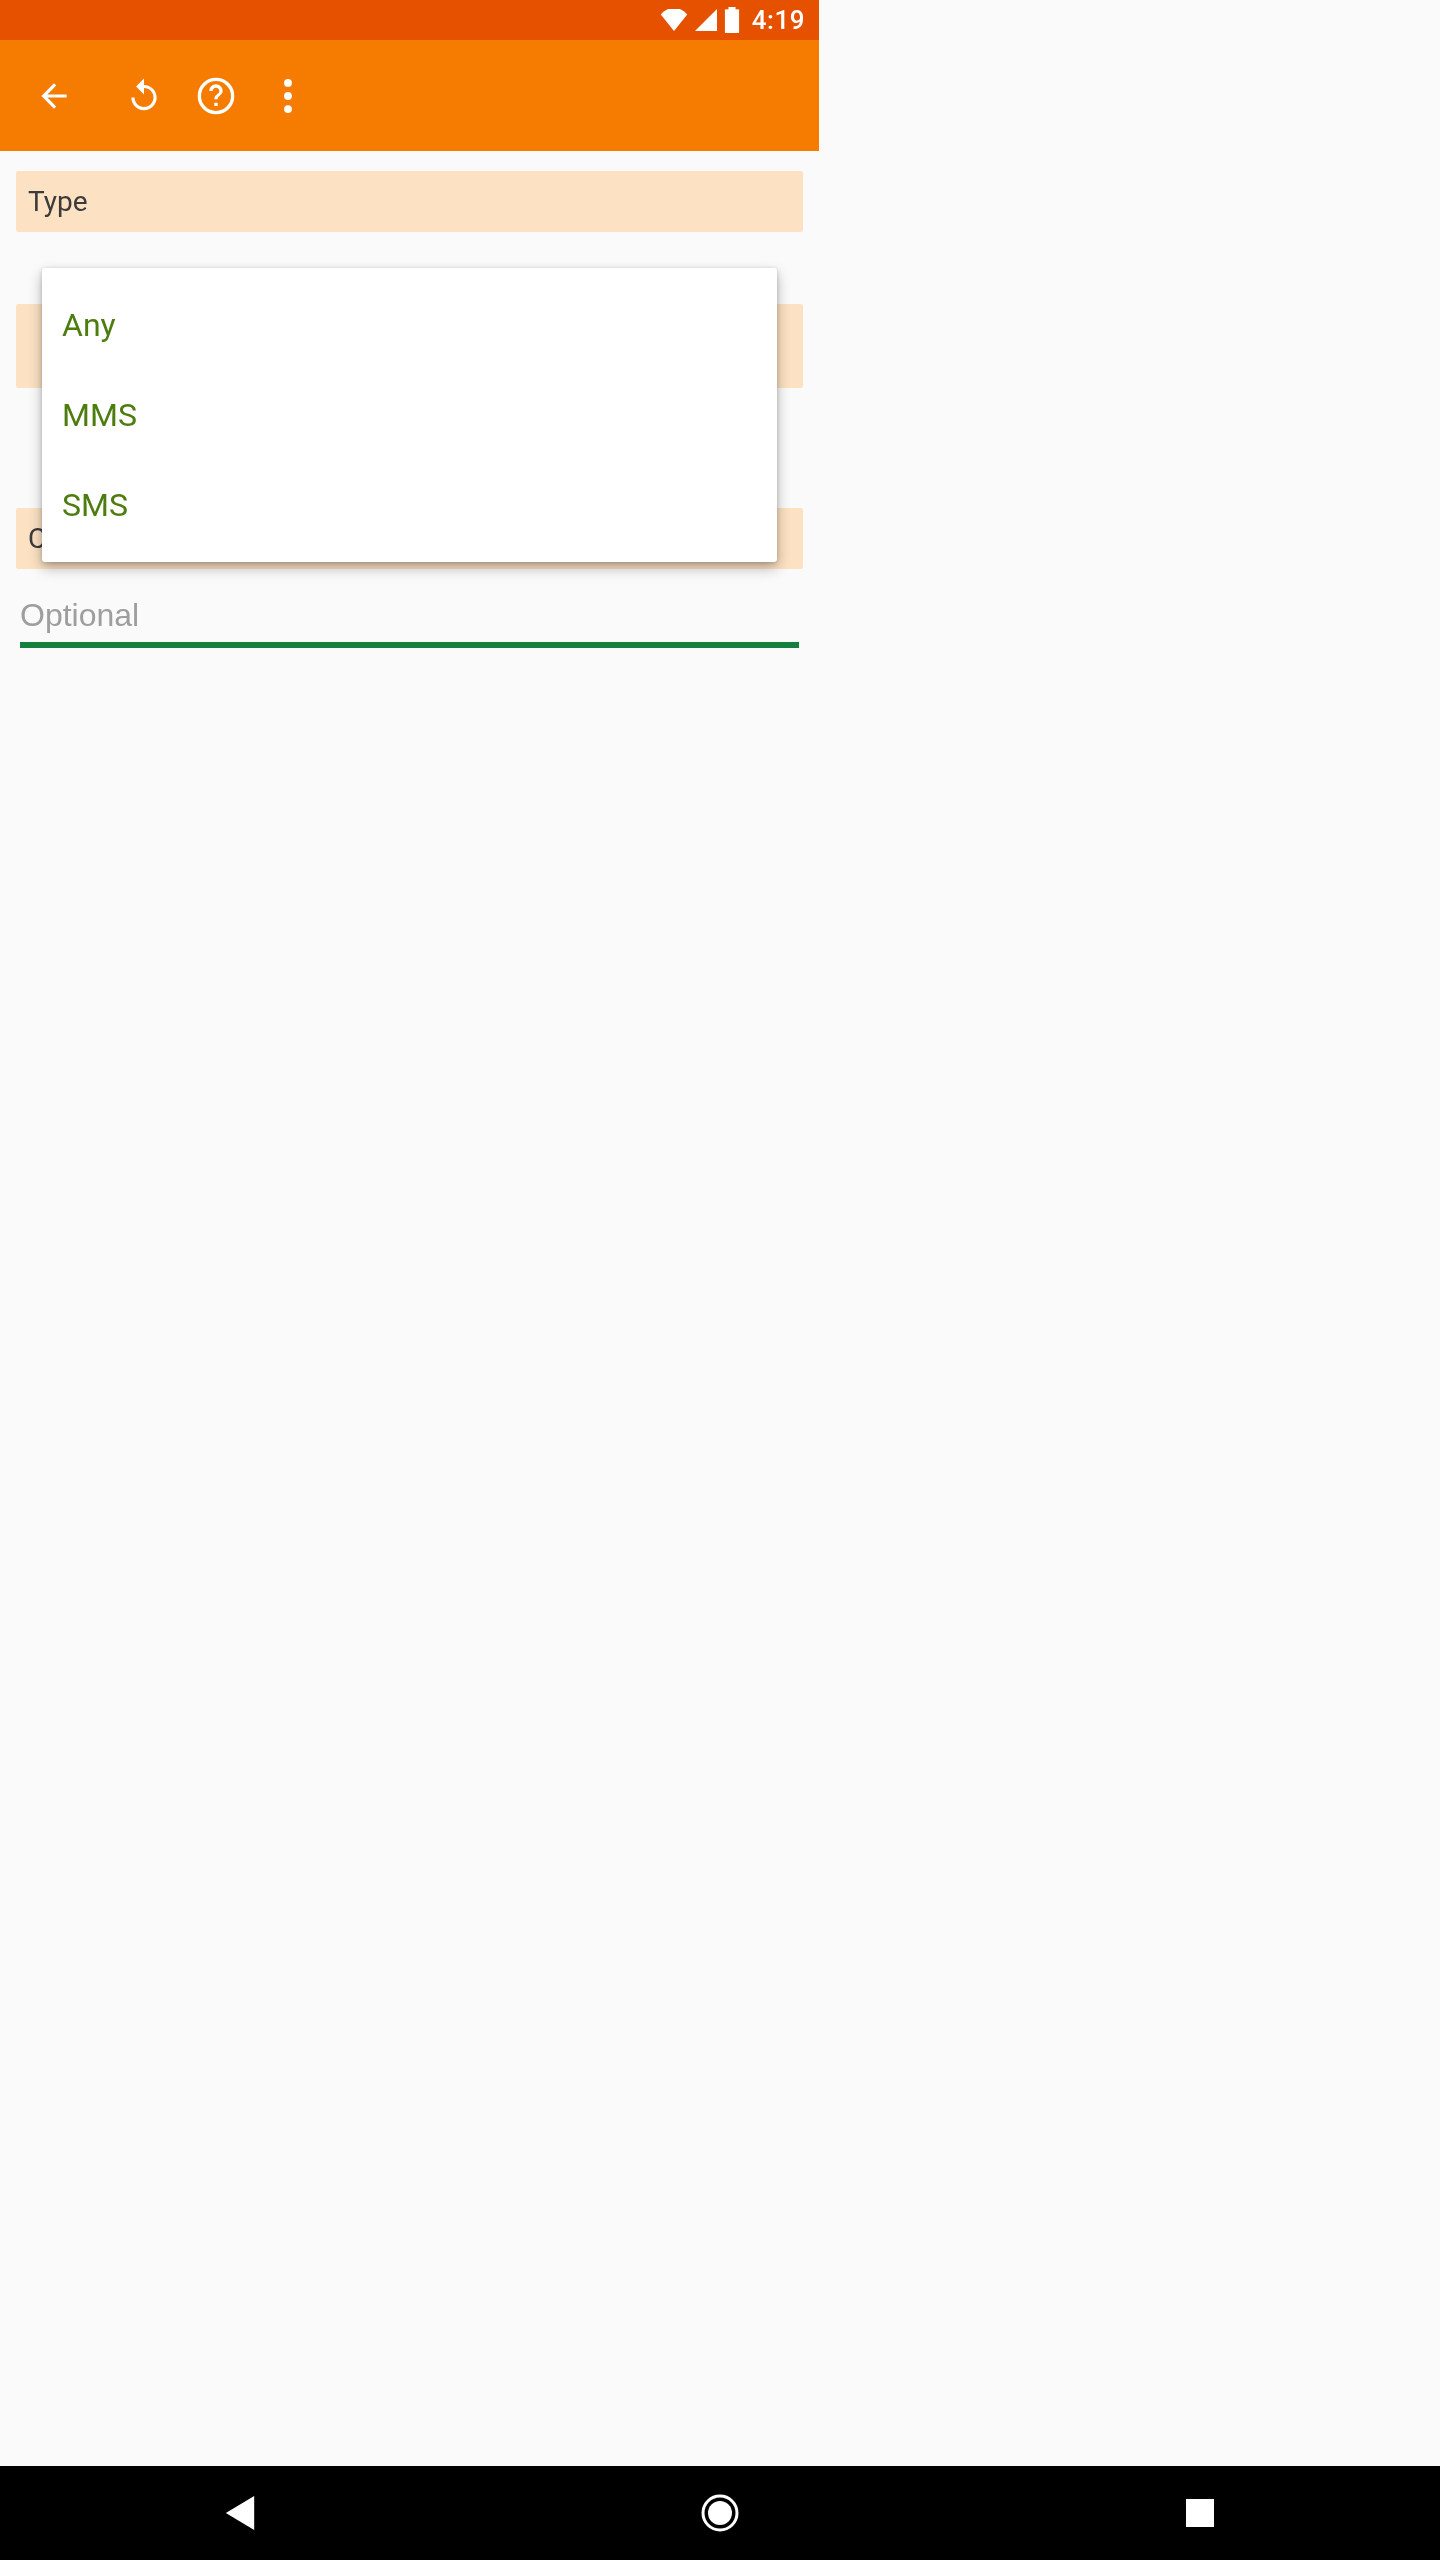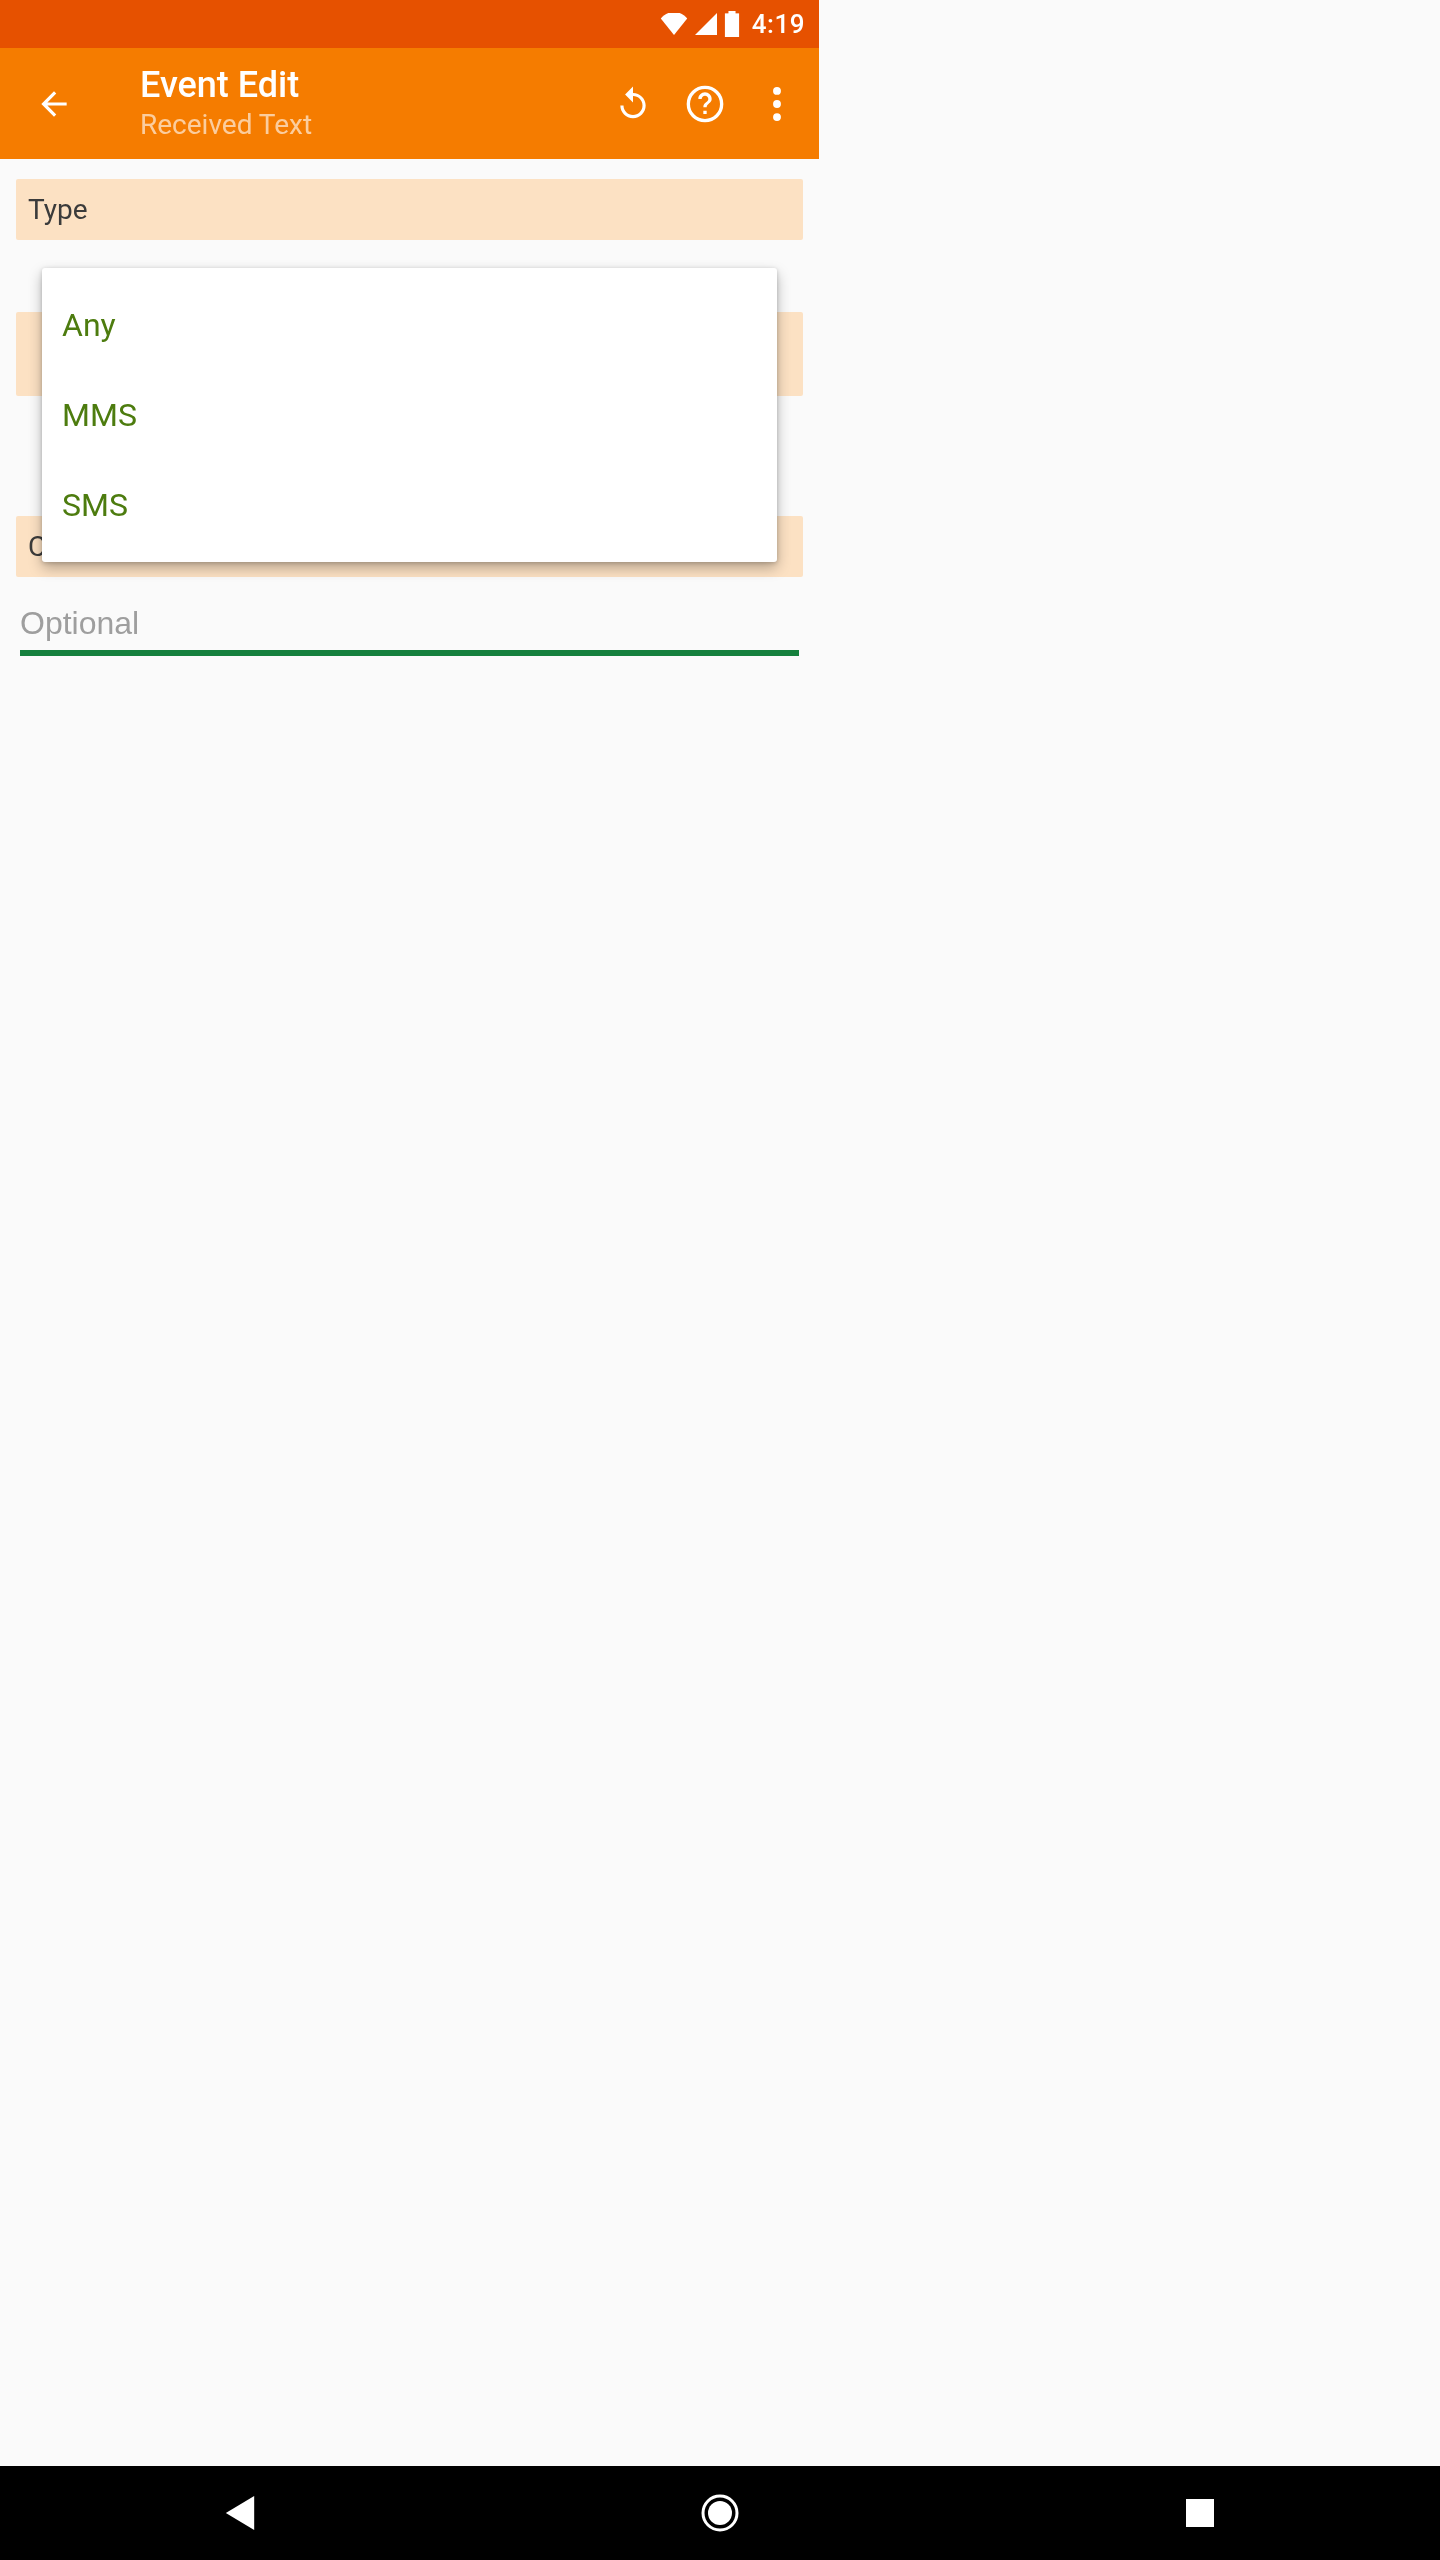--- a/index.html
+++ b/index.html
@@ -1,19 +1,19 @@
 <!DOCTYPE html>
 <html><head>
 <meta charset="utf-8">
 <style>
   * { margin: 0; padding: 0; box-sizing: border-box; }
   html, body { width: 819px; height: 1456px; font-family: Roboto, "Helvetica Neue", Arial, sans-serif; background: #fafafa; overflow: hidden; }
 
   
-  .status-bar { height: 48px; background: #e65100; display: flex; align-items: center; justify-content: flex-end; padding: 0 14px 0 0; color: #fff; gap: 6px; }
+  .status-bar { height: 40px; background: #e65100; display: flex; align-items: center; justify-content: flex-end; padding: 0 14px 0 0; color: #fff; gap: 6px; }
   .status-bar .time { font-size: 26px; font-weight: 500; letter-spacing: 0.5px; margin-left: 6px; }
   .status-bar svg { display: block; }
 
   
   .action-bar { height: 111px; background: #f57c00; display: flex; align-items: center; color: #fff; }
   .back-btn { width: 108px; height: 100%; display: flex; align-items: center; justify-content: center; }
   .titles { flex: 1; display: flex; flex-direction: column; justify-content: center; padding-left: 32px; }
   .title { font-size: 36px; font-weight: 500; color: #fff; line-height: 1.1; }
   .subtitle { font-size: 28px; font-weight: 400; color: rgba(255,255,255,0.62); margin-top: 2px; }
   .action-icons { display: flex; align-items: center; padding-right: 6px; }
@@ -57,24 +57,20 @@
       </svg>
   </span>
   <span class="time">4:19</span>
 </div>
 
 <div class="action-bar">
   <div class="back-btn">
     <svg width="38" height="38" viewBox="0 0 24 24">
         <path fill="#fff" d="M20 11H7.83l5.59-5.59L12 4l-8 8 8 8 1.41-1.41L7.83 13H20z"></path>
       </svg>
-  </div>
-  <div class="titles">
-    <div class="title">Event Edit</div>
-    <div class="subtitle">Received Text</div>
   </div>
   <div class="action-icons">
     <div class="ic">
       <svg width="38" height="38" viewBox="0 0 24 24">
           <path fill="#fff" d="M12 5V1L7 6l5 5V7c3.31 0 6 2.69 6 6s-2.69 6-6 6-6-2.69-6-6H4c0 4.42 3.58 8 8 8s8-3.58 8-8-3.58-8-8-8z"></path>
         </svg>
     </div>
     <div class="ic">
       <svg width="40" height="40" viewBox="0 0 24 24">
           <circle cx="12" cy="12" r="10" fill="none" stroke="#fff" stroke-width="2"></circle>

